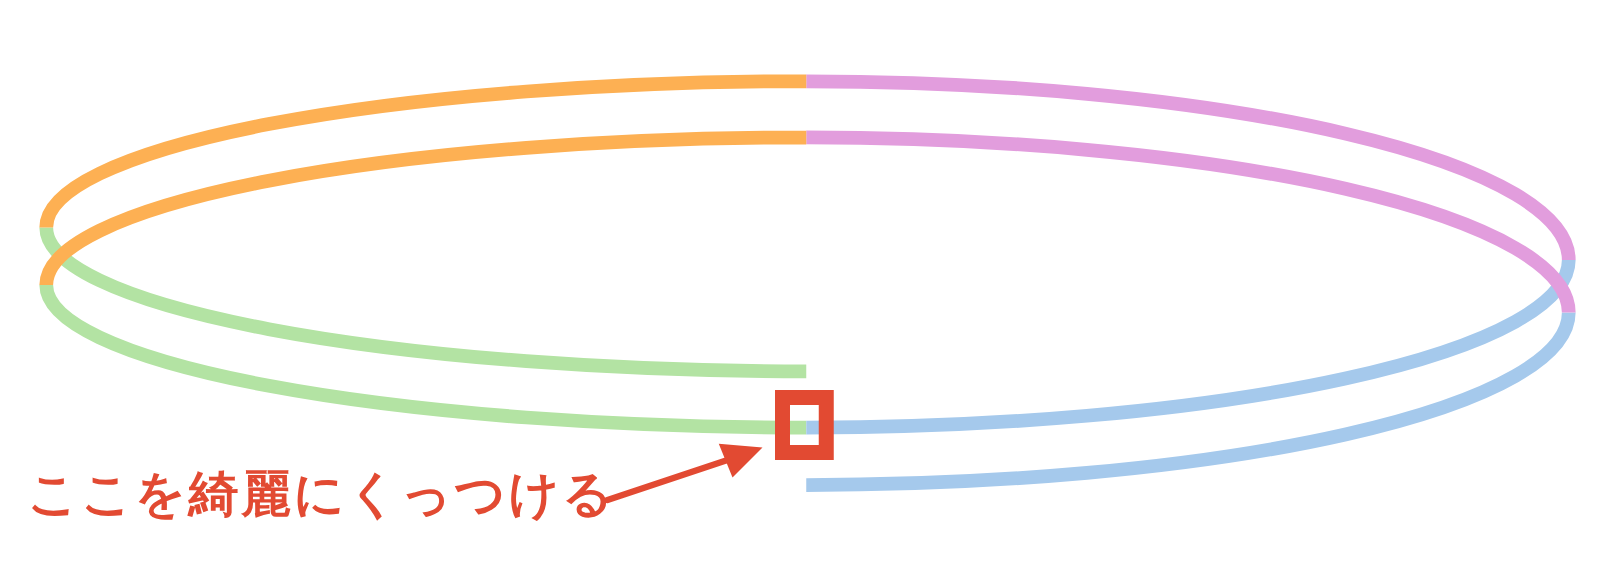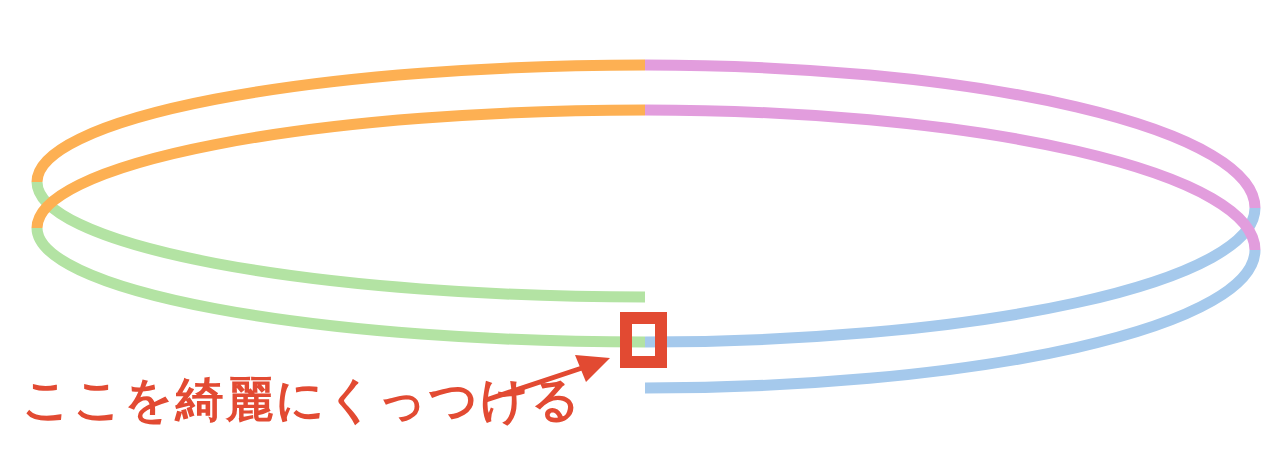--- a/index.html
+++ b/index.html
@@ -1,21 +1,21 @@
 <!DOCTYPE html>
 <html><head>
 <meta charset="utf-8">
 <style>
   html, body { margin:0; padding:0; background:#ffffff; }
   body { width:1280px; height:450px; position:relative; overflow:hidden; font-family:"DejaVu Sans", sans-serif; }
   #diagram { position:absolute; left:0; top:0; }
   .annotation {
     position:absolute; left:22px; top:372px;
-    font-family:Liberation Serif, serif; font-weight:bold;
-    font-size:48px; line-height:56px; letter-spacing:2px;
+    font-family:Liberation Mono, monospace; font-weight:bold;
+    font-size:40px; line-height:56px; letter-spacing:2px;
   }
 </style>
 </head>
 <body>
 
 <svg id="diagram" width="1280" height="450" viewBox="0 0 1280 450" xmlns="http://www.w3.org/2000/svg">
   <g fill="none" stroke-width="11" stroke-linecap="butt">
 
     <path d="M 37 182 A 608 115 0 0 0 645 297" stroke="#b3e3a3"></path>
     <path d="M 37 228 A 608 114 0 0 0 645 342" stroke="#b3e3a3"></path>

